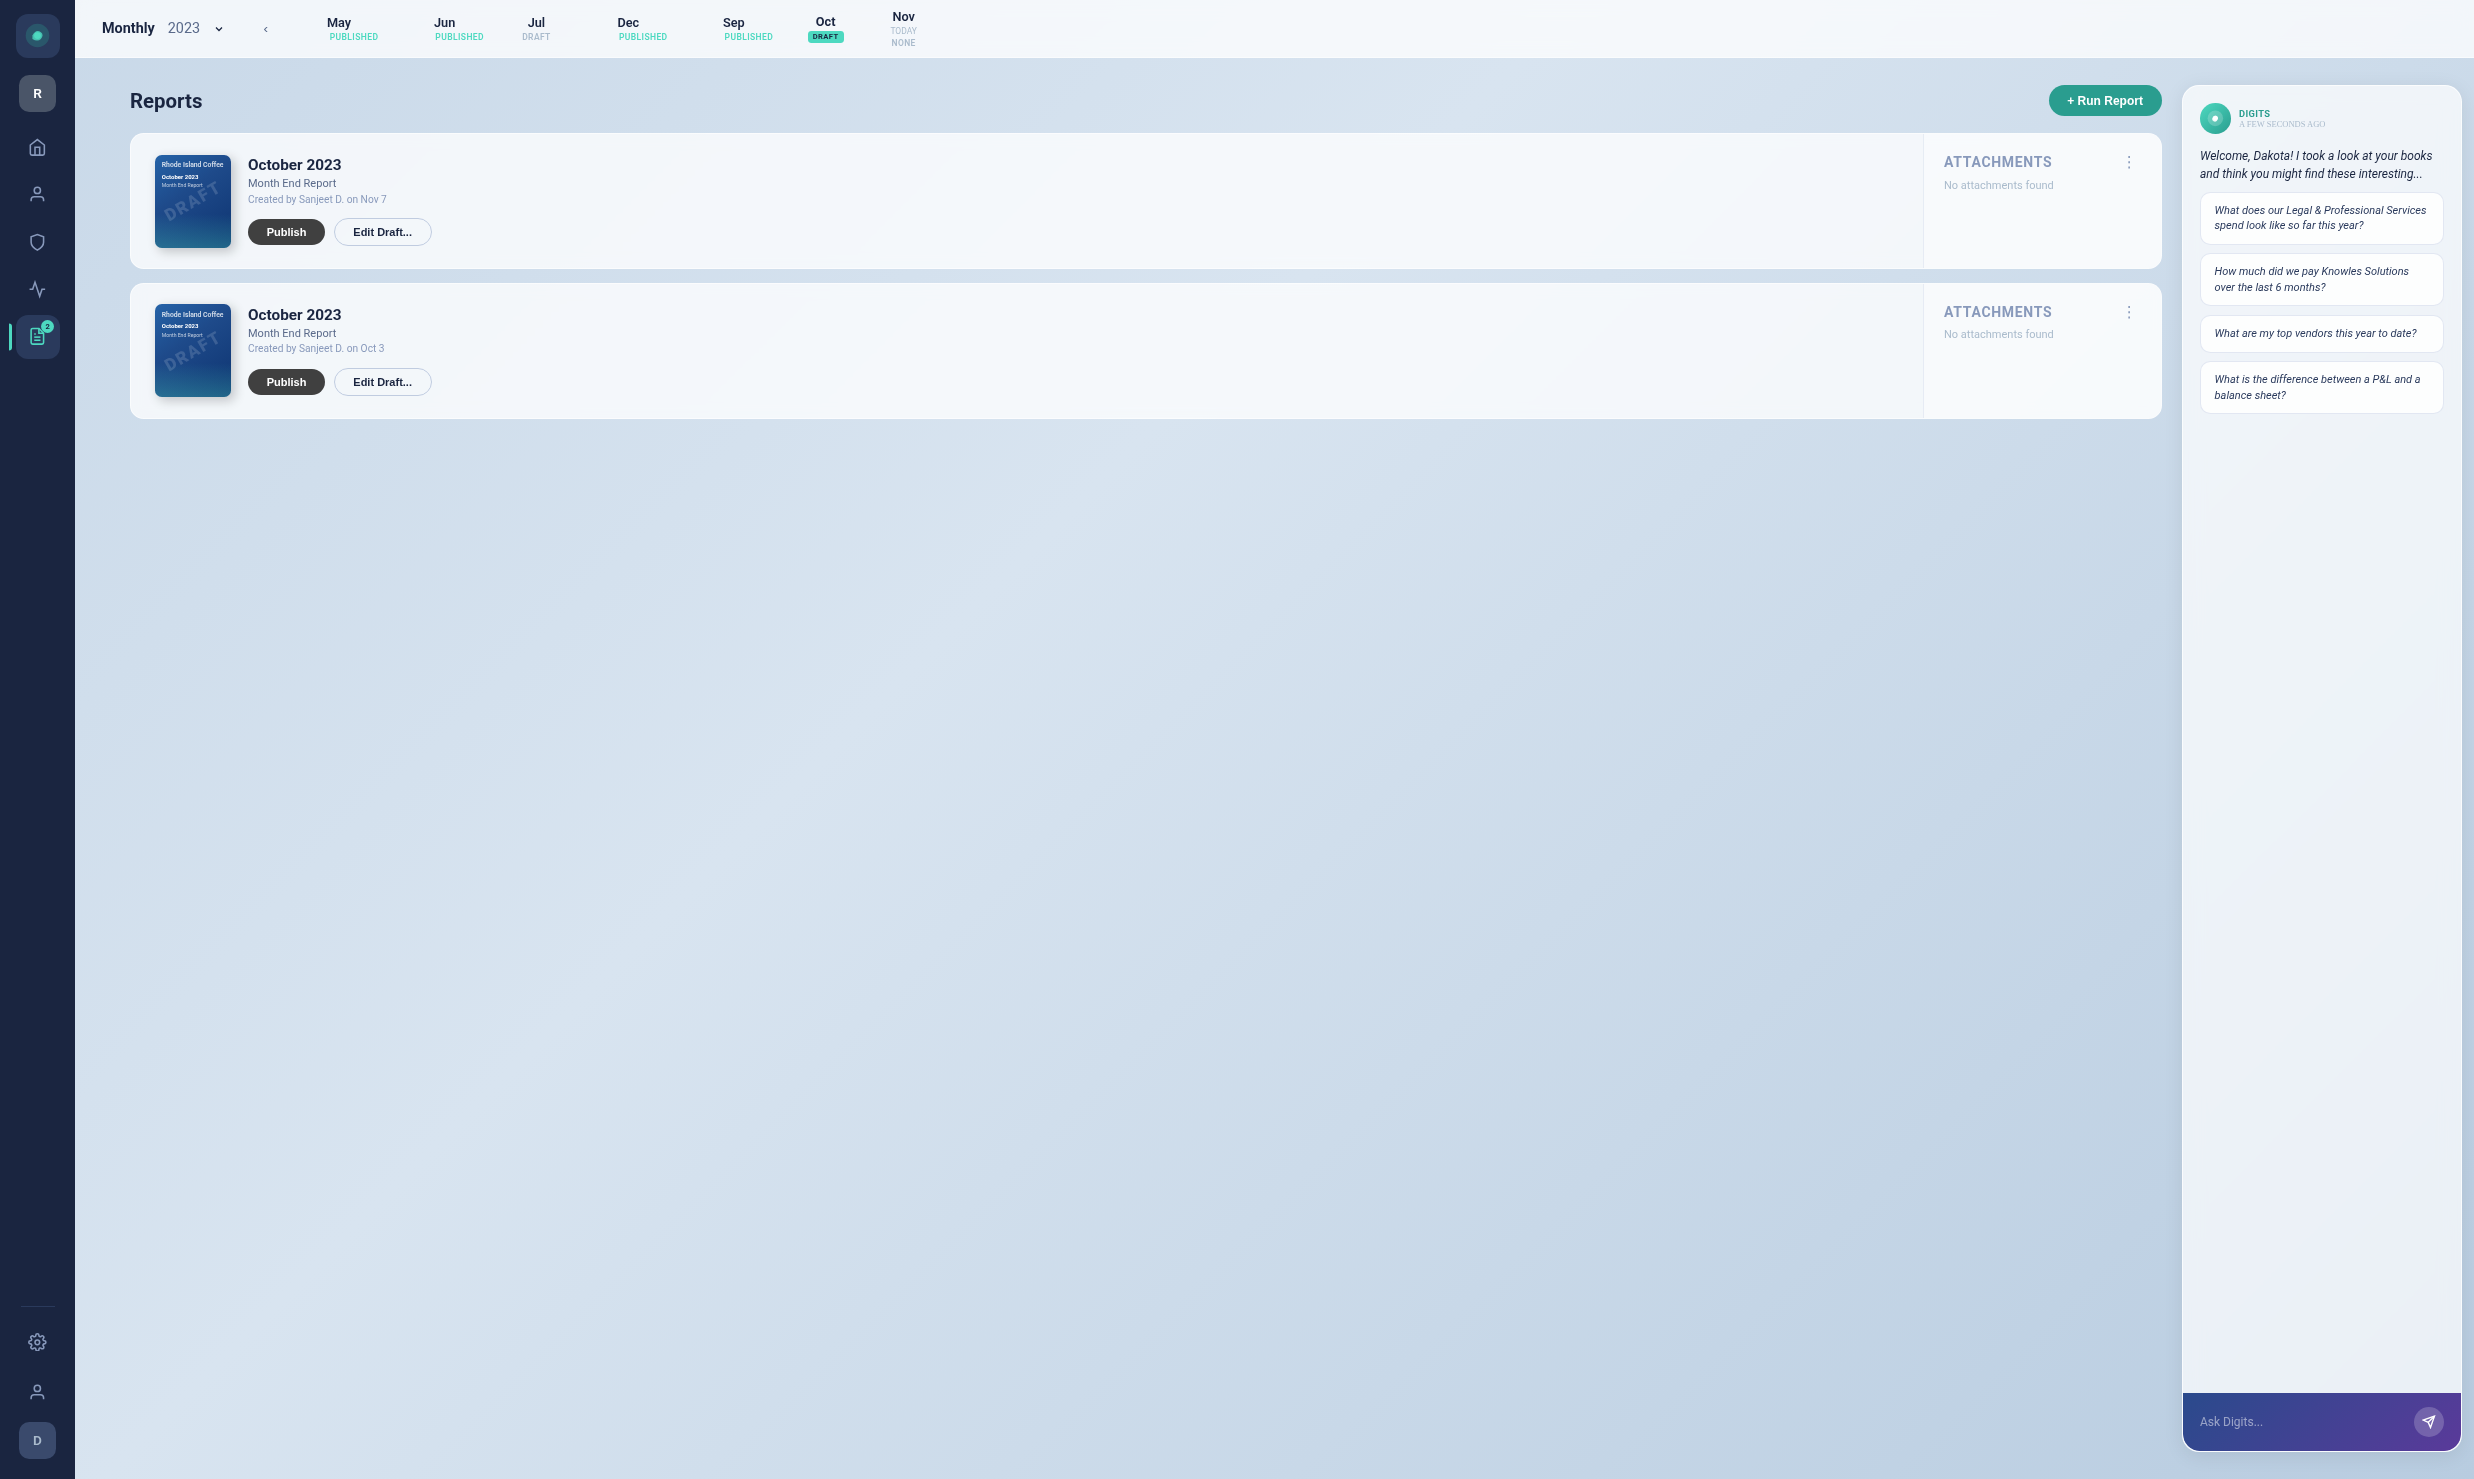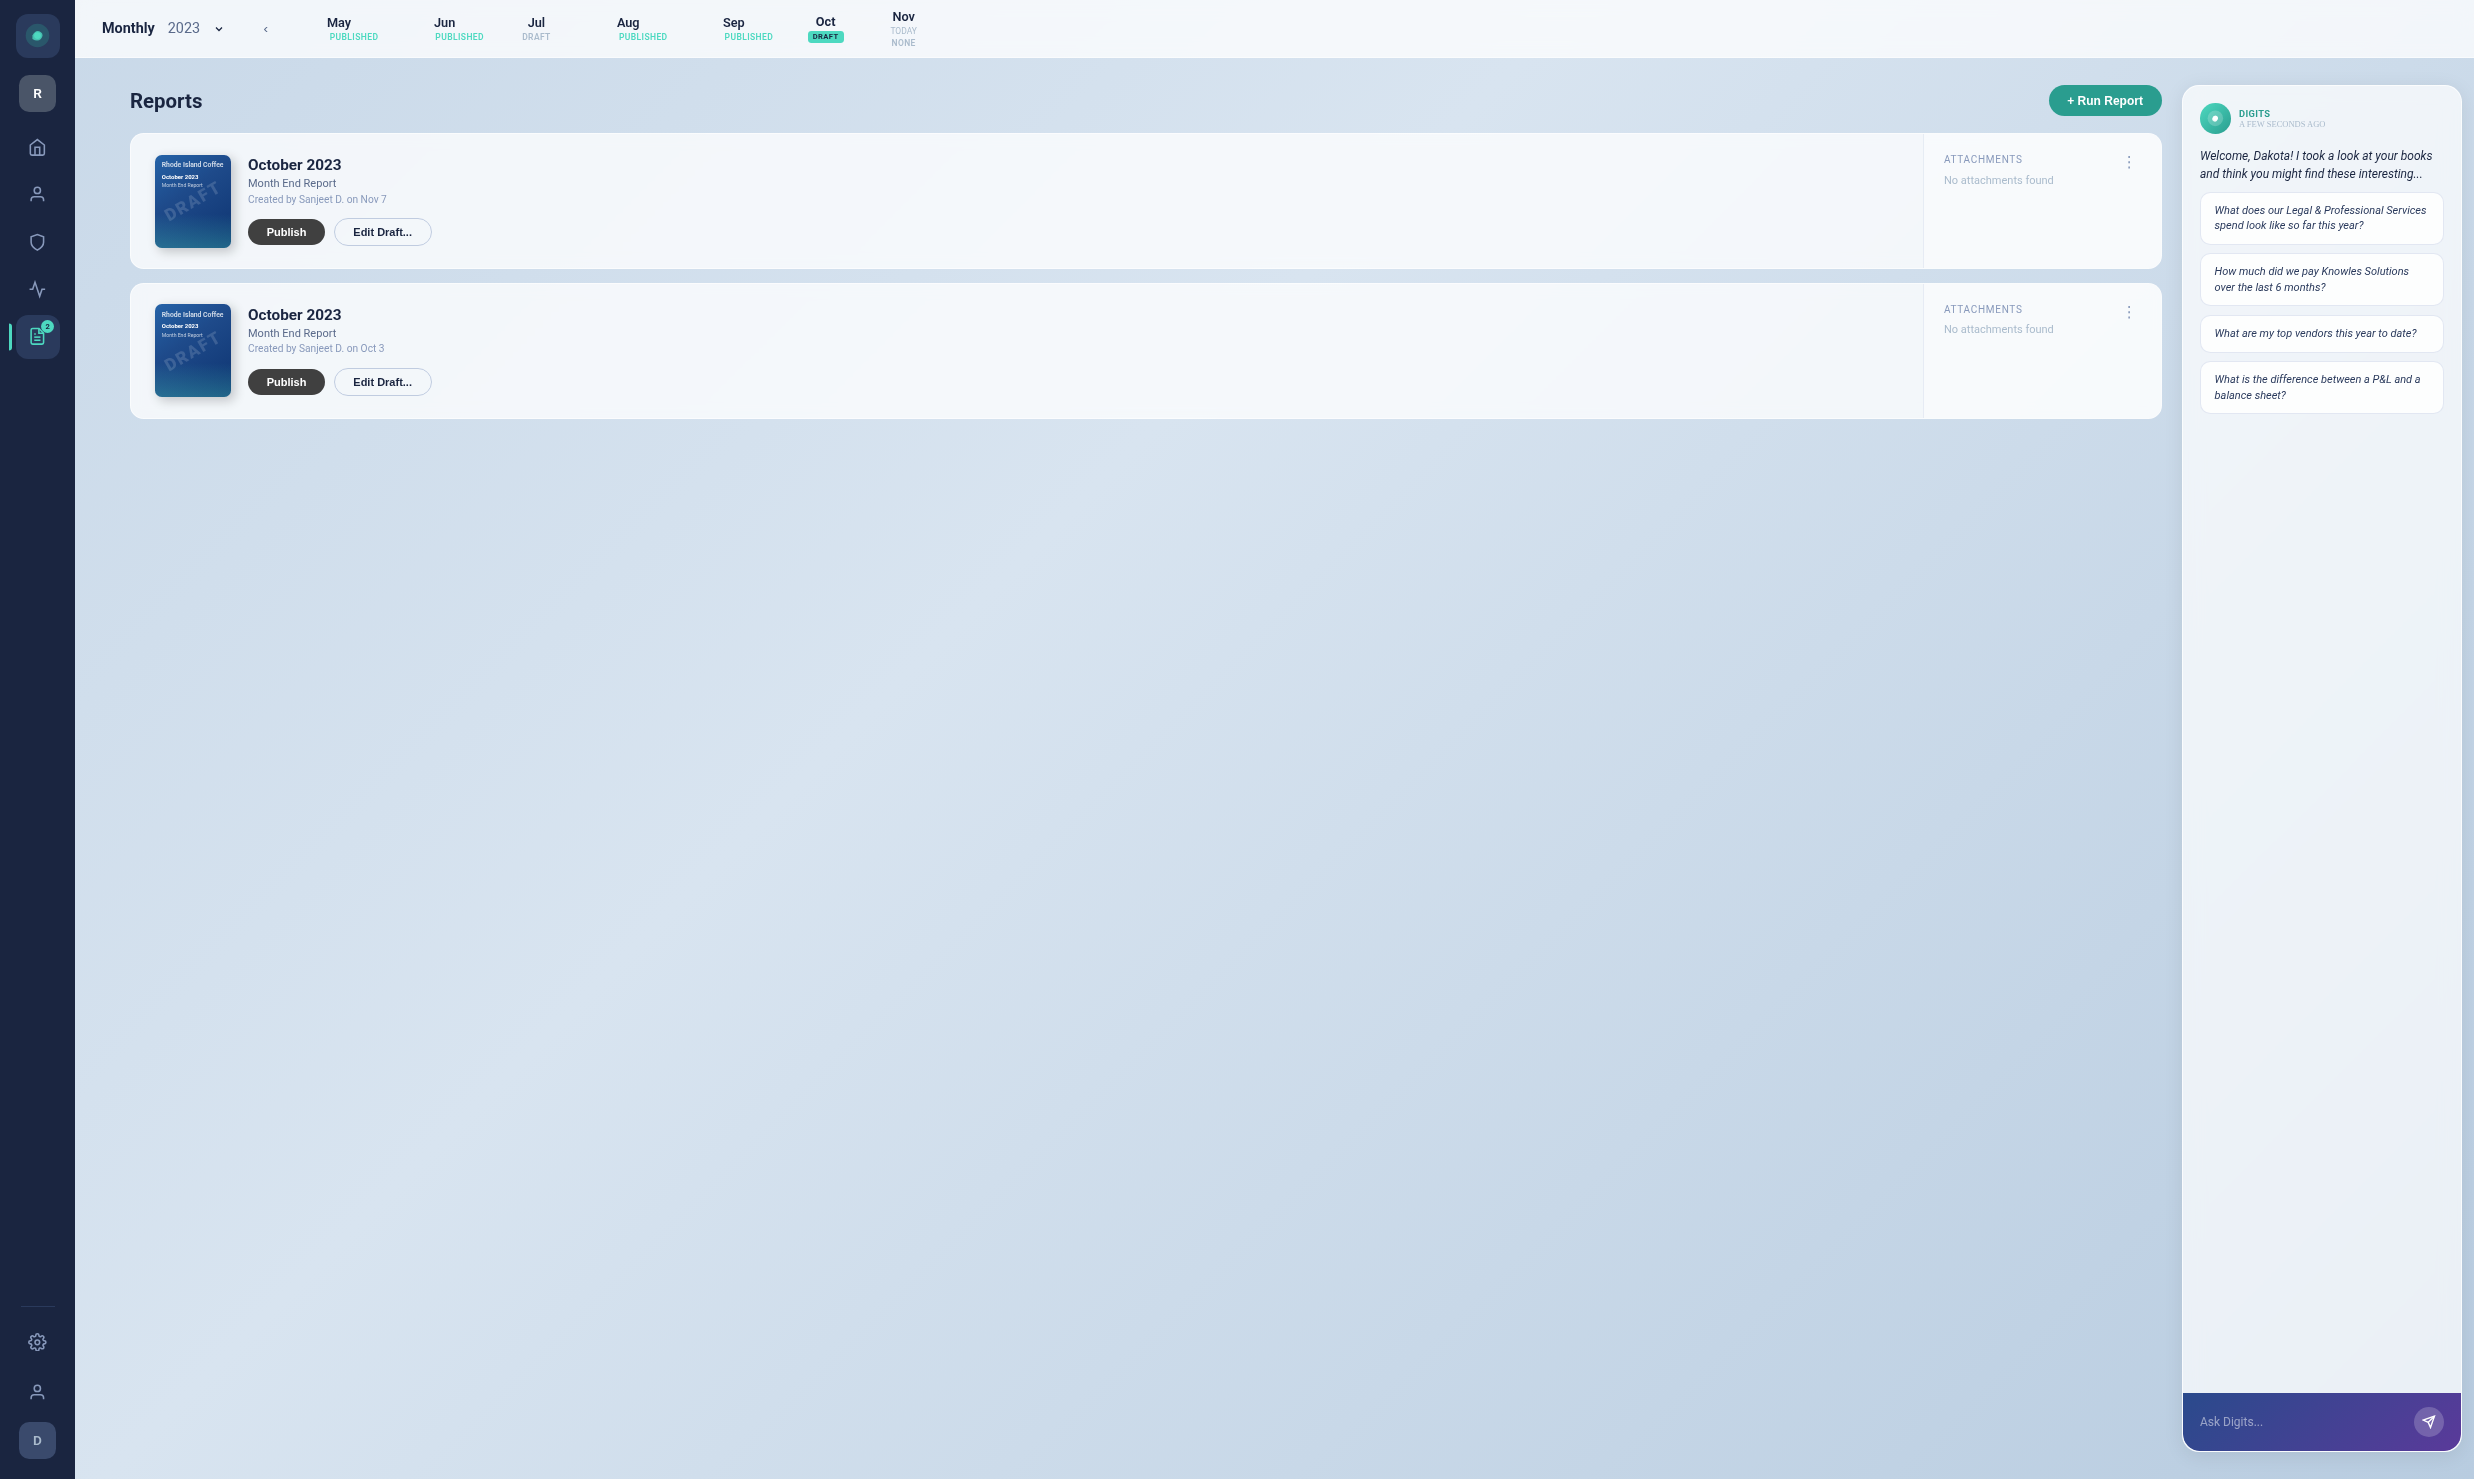--- a/index.html
+++ b/index.html
@@ -381,22 +381,22 @@
       cursor: pointer;
     }
     .report-card-right {
       width: 237px;
       padding: 20.4px;
       background: rgba(255,255,255,0.4);
       display: flex;
       flex-direction: column;
     }
     .attachments-label {
-      font-size: 10px;
-      font-weight: 400;
+      font-size: 14px;
+      font-weight: 700;
       color: #8899bb;
       letter-spacing: 0.7px;
       text-transform: uppercase;
       margin-bottom: 8.5px;
     }
     .no-attachments {
       font-size: 11px;
       color: #aabbcc;
     }
     .more-btn {
@@ -603,21 +603,21 @@
       </div>
       <div class="timeline-month">
         <span class="month-name">Jun</span>
         <span class="month-status published">PUBLISHED</span>
       </div>
       <div class="timeline-month">
         <span class="month-name">Jul</span>
         <span class="month-status draft">DRAFT</span>
       </div>
       <div class="timeline-month">
-        <span class="month-name">Aug</span>
+        <span class="month-name">Dec</span>
         <span class="month-status published">PUBLISHED</span>
       </div>
       <div class="timeline-month">
         <span class="month-name">Sep</span>
         <span class="month-status published">PUBLISHED</span>
       </div>
       <div class="timeline-month active">
         <span class="month-name">Oct</span>
         <span class="month-badge">DRAFT</span>
       </div>

